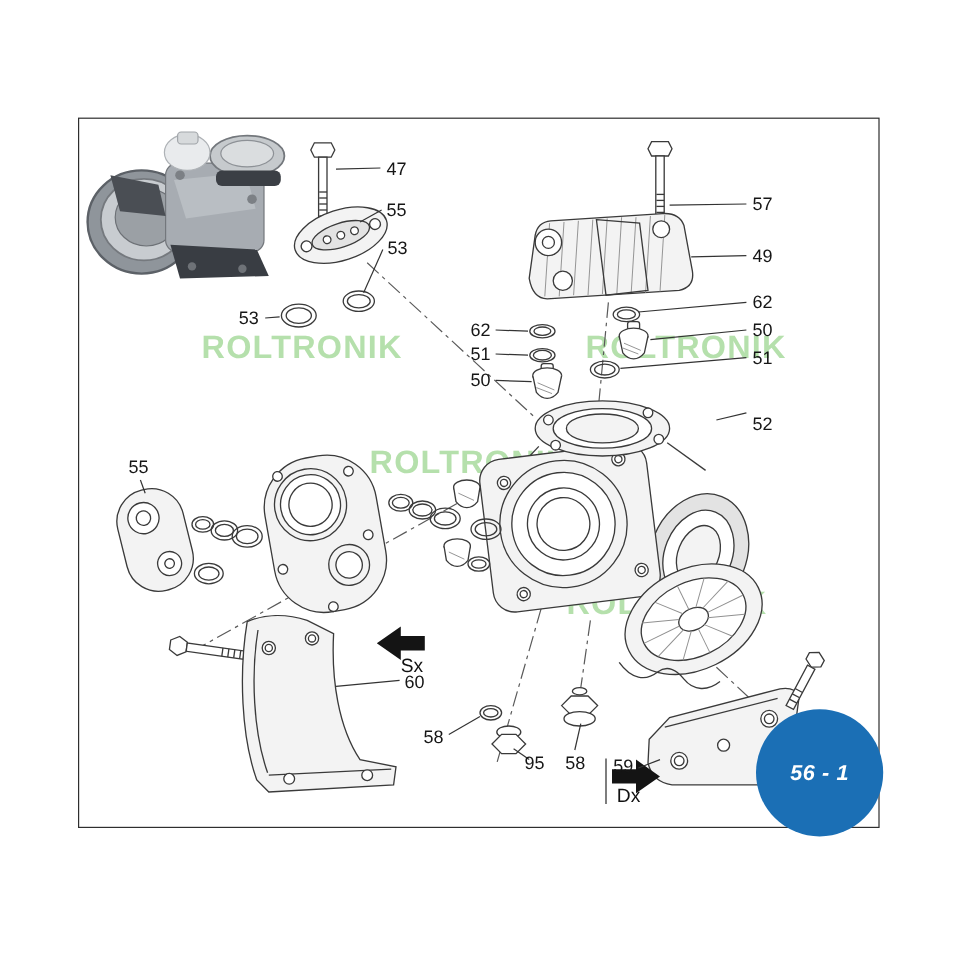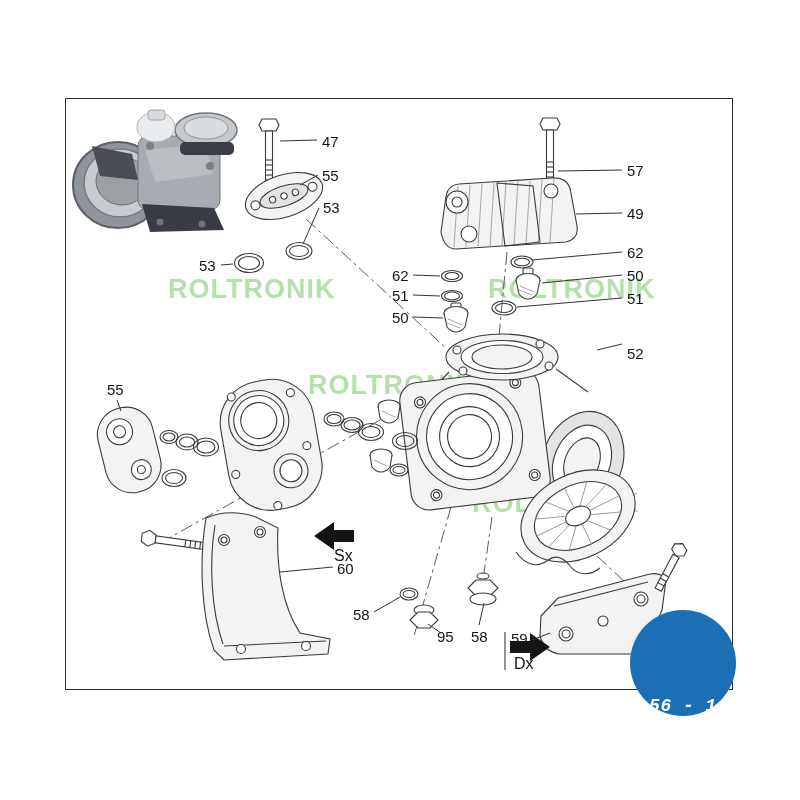--- a/index.html
+++ b/index.html
@@ -3,22 +3,22 @@
 <meta charset="utf-8">
 <style>
   * { margin:0; padding:0; box-sizing:border-box; }
   html,body { width:800px; height:800px; background:#ffffff; font-family:"Liberation Sans", sans-serif; }
   .page { position:relative; width:800px; height:800px; background:#fff; overflow:hidden; }
   .frame { position:absolute; left:65px; top:98px; width:668px; height:592px; border:1.5px solid #2e2e2e; background:transparent; z-index:0; }
   .wm { position:absolute; z-index:1; font-weight:bold; font-size:27px; letter-spacing:1px; color:var(--color-watermark,#a9db9e); opacity:.85; white-space:nowrap; }
   .art { position:absolute; left:0; top:0; z-index:2; }
   .callout { position:absolute; z-index:3; font-size:15px; color:#161616; white-space:nowrap; }
   .dir { position:absolute; z-index:3; font-size:16px; color:#111; }
-  .badge { position:absolute; z-index:4; left:630px; top:610px; width:106px; height:106px; border-radius:50%;
-           background:var(--color-badge,#1b6fb5); display:flex; align-items:flex-end; justify-content:center;font-family:Liberation Mono, monospace; }
+  .badge { position:absolute; z-index:4; left:630px; top:591px; width:106px; height:106px; border-radius:50%;
+           background:var(--color-badge,#1b6fb5); display:flex; align-items:center; justify-content:center; }
   .badge span { color:#fff; font-weight:bold; font-style:italic; font-size:18px; letter-spacing:.5px; }
   
   .ln { fill:none; stroke:var(--color-line,#3a3a3a); stroke-width:1.1; }
   .fl { fill:#f3f3f3; stroke:var(--color-line,#3a3a3a); stroke-width:1.1; }
   .fw { fill:#ffffff; stroke:var(--color-line,#3a3a3a); stroke-width:1.1; }
   .fg { fill:#e3e3e3; stroke:var(--color-line,#3a3a3a); stroke-width:1.1; }
   .dd { fill:none; stroke:#5a5a5a; stroke-width:1; stroke-dasharray:13 4 3 4; }
   .ldr line { stroke:#333; stroke-width:1; }
   .fin { stroke:#909090; stroke-width:.8; }
   .blk { fill:#141414; stroke:none; }

